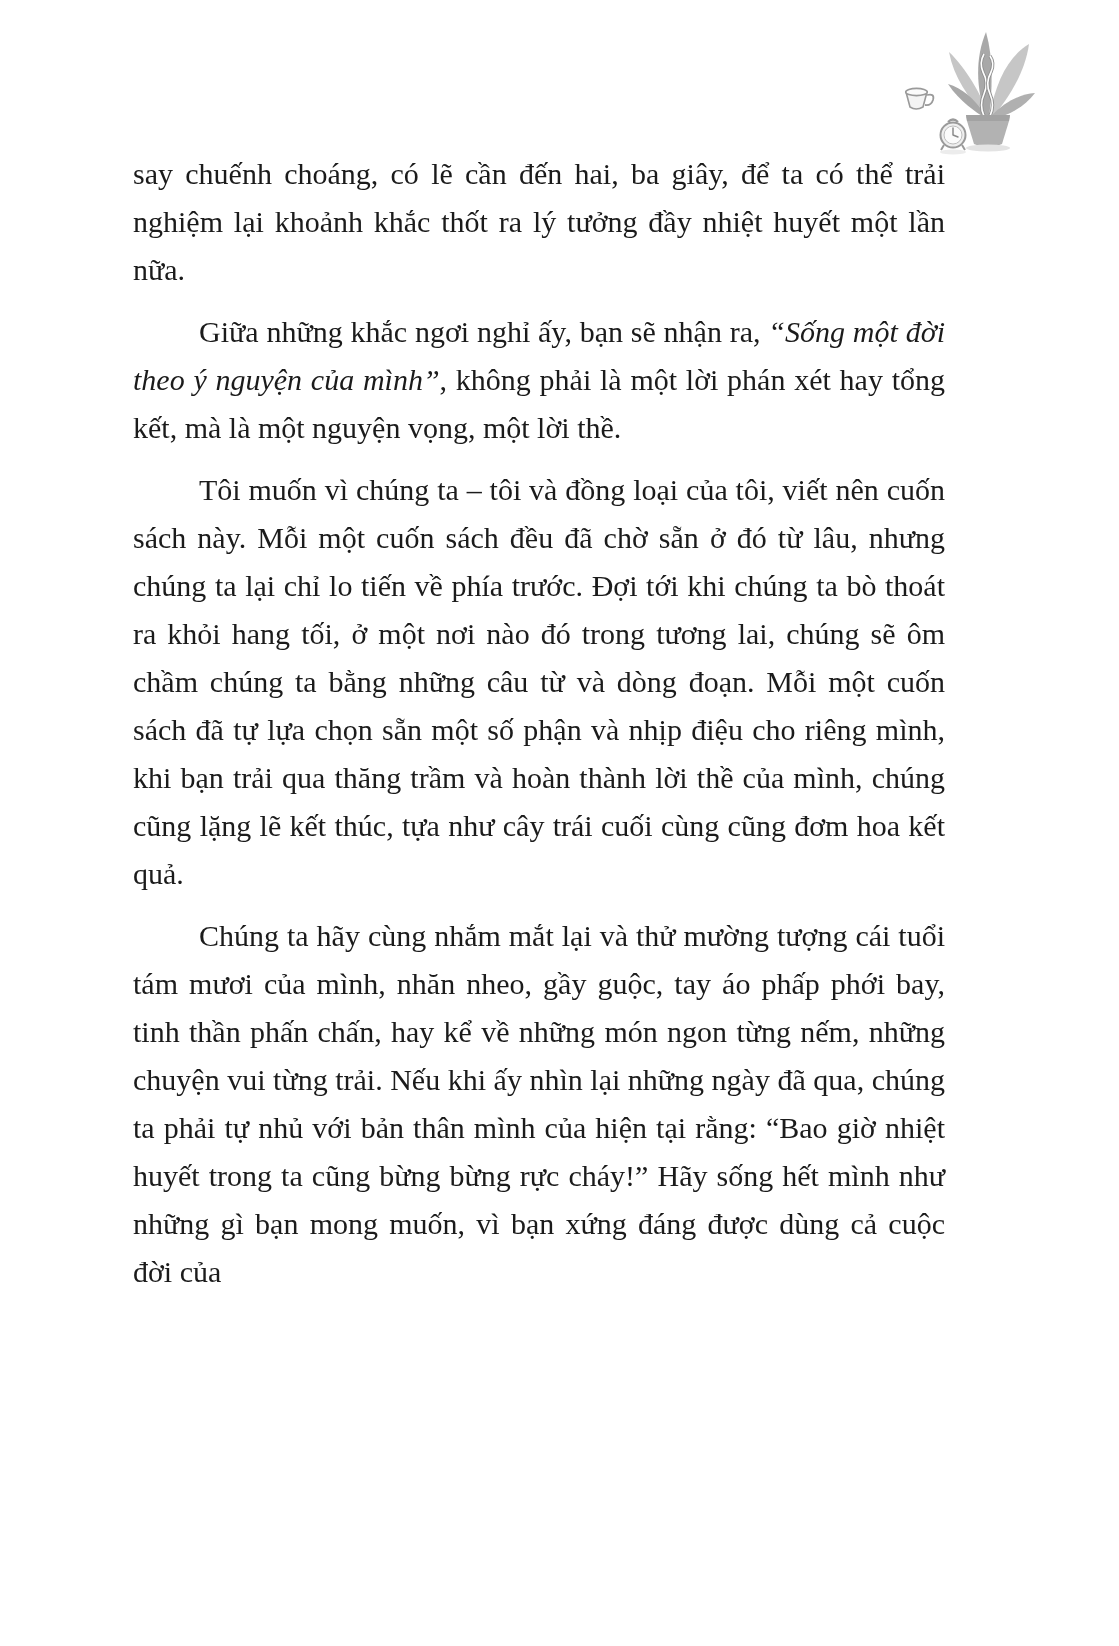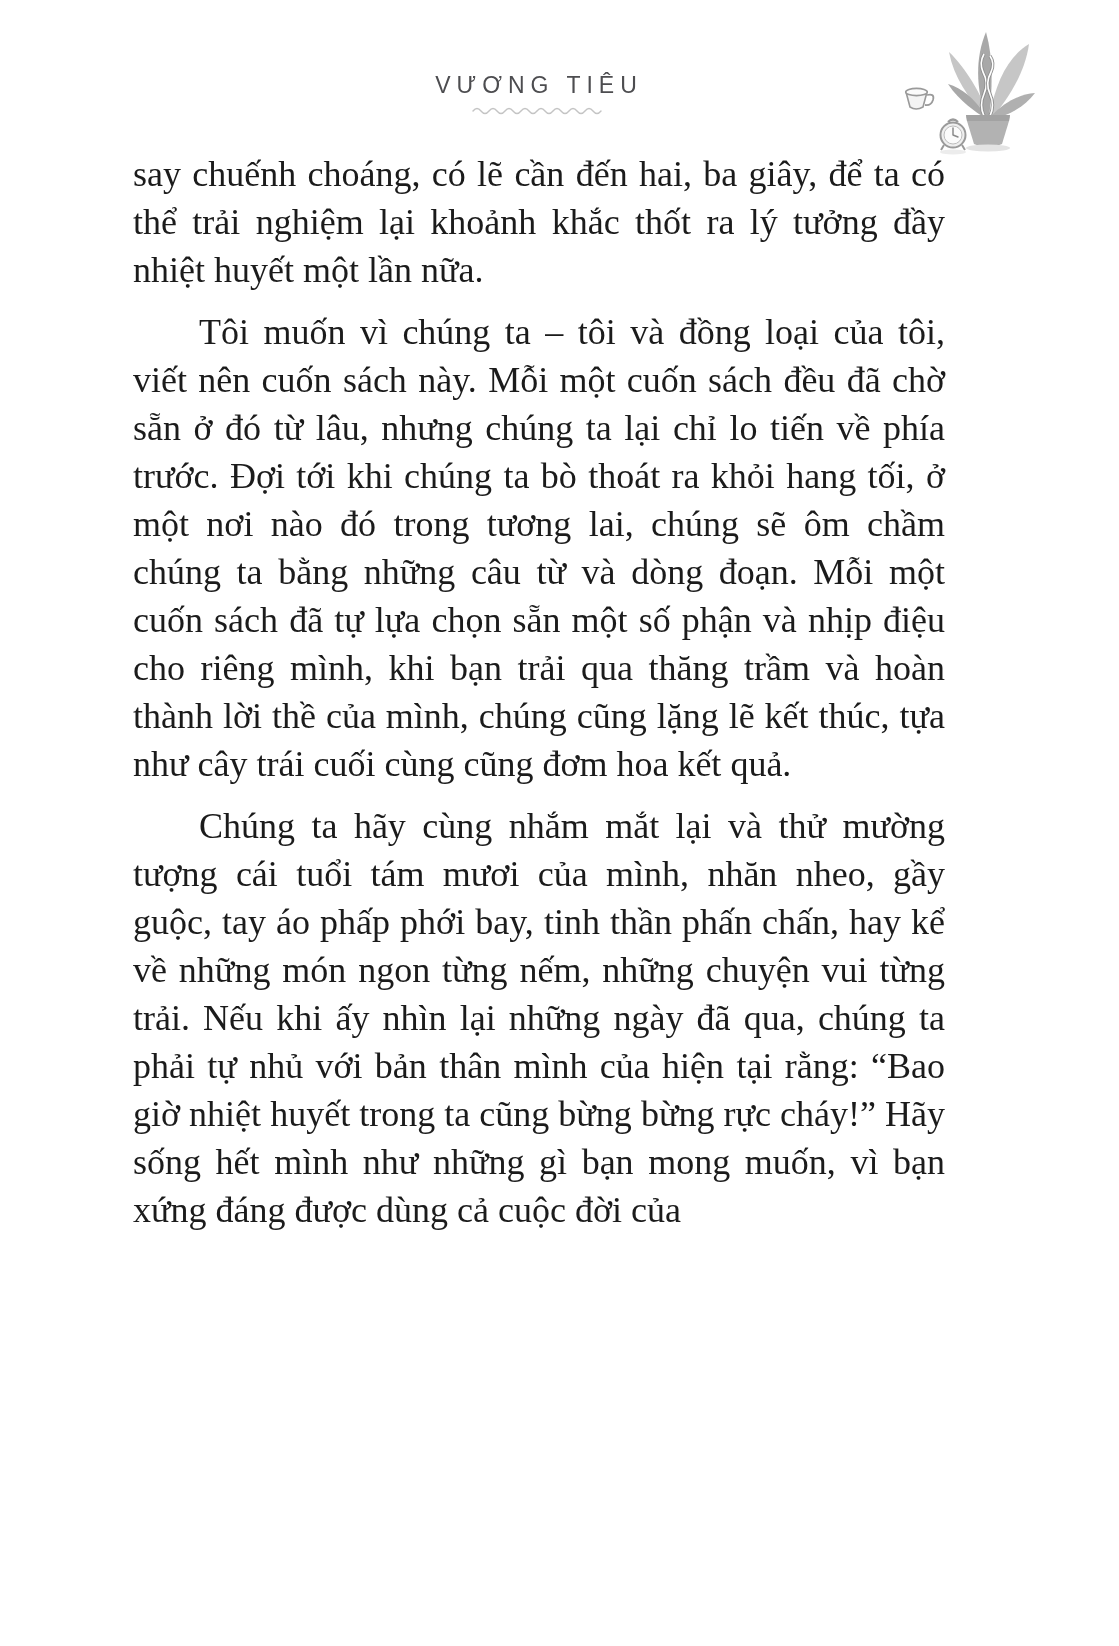--- a/index.html
+++ b/index.html
@@ -38,21 +38,21 @@
   .corner-illustration {
     position: absolute;
     left: 888px;
     top: 18px;
   }
   .body-text {
     position: absolute;
     left: 133px;
     top: 150px;
     width: 812px;
-    font-size: 36px;
+    font-size: 30px;
     line-height: 48px;
     color: #1b1b1b;
     text-align: justify;
   }
   .body-text p {
     margin: 0 0 14px 0;
   }
   .body-text p.indent {
     text-indent: 66px;
   }
@@ -69,26 +69,20 @@
     font-size: 27px;
     letter-spacing: 1px;
     color: #2c2c2c;
   }
 </style>
 </head>
 <body>
 
 <div class="page">
 
-  <div class="running-header">
-    <span class="author-name">VƯƠNG TIÊU</span>
-    <svg class="wavy-rule" width="136" height="10" viewBox="0 0 136 10" aria-hidden="true">
-      <path d="M2,6 q4,-5 8,0 t8,0 t8,0 t8,0 t8,0 t8,0 t8,0 t8,0 t8,0 t8,0 t8,0 t8,0 t8,0 t8,0 t8,0 t8,0" fill="none" stroke="#c4c4c4" stroke-width="1.4" stroke-linecap="round"></path>
-    </svg>
-  </div>
 
   <svg class="corner-illustration" width="165" height="140" viewBox="0 0 165 140" aria-hidden="true">
 
     <g>
       <path d="M97,100 C80,78 66,60 61,34 C78,50 93,76 100,96 Z" fill="#c6c6c6"></path>
       <path d="M98,100 C88,70 87,40 98,14 C106,42 104,74 101,100 Z" fill="#a8a8a8"></path>
       <path d="M101,100 C108,62 121,38 141,26 C137,56 119,82 104,100 Z" fill="#c6c6c6"></path>
       <path d="M98,98 C86,80 74,70 60,66 C72,84 88,94 97,100 Z" fill="#a8a8a8"></path>
       <path d="M103,98 C117,84 132,76 147,75 C136,90 118,98 106,101 Z" fill="#b0b0b0"></path>
 
@@ -113,18 +107,19 @@
       <circle cx="65" cy="117" r="12.5" fill="#efefef" stroke="#9a9a9a" stroke-width="2"></circle>
       <circle cx="65" cy="117" r="9" fill="#fbfbfb" stroke="#bdbdbd" stroke-width="1"></circle>
       <path d="M65,117 L65,110 M65,117 L70,119" fill="none" stroke="#8a8a8a" stroke-width="1.5" stroke-linecap="round"></path>
       <path d="M56,127 l-3,5 M74,127 l3,5" fill="none" stroke="#9a9a9a" stroke-width="2"></path>
       <ellipse cx="65" cy="134" rx="13" ry="2.5" fill="#ececec"></ellipse>
     </g>
   </svg>
 
   <div class="body-text">
       <p><span>say chuếnh choáng, có lẽ cần đến hai, ba giây, để ta có thể trải nghiệm lại khoảnh khắc thốt ra lý tưởng đầy nhiệt huyết một lần nữa.</span></p>
+      <p class="indent"><span>Giữa những khắc ngơi nghỉ ấy, bạn sẽ nhận ra, </span><span class="italic">“Sống một đời theo ý nguyện của mình”</span><span>, không phải là một lời phán xét hay tổng kết, mà là một nguyện vọng, một lời thề.</span></p>
       <p class="indent"><span>Tôi muốn vì chúng ta – tôi và đồng loại của tôi, viết nên cuốn sách này. Mỗi một cuốn sách đều đã chờ sẵn ở đó từ lâu, nhưng chúng ta lại chỉ lo tiến về phía trước. Đợi tới khi chúng ta bò thoát ra khỏi hang tối, ở một nơi nào đó trong tương lai, chúng sẽ ôm chầm chúng ta bằng những câu từ và dòng đoạn. Mỗi một cuốn sách đã tự lựa chọn sẵn một số phận và nhịp điệu cho riêng mình, khi bạn trải qua thăng trầm và hoàn thành lời thề của mình, chúng cũng lặng lẽ kết thúc, tựa như cây trái cuối cùng cũng đơm hoa kết quả.</span></p>
       <p class="indent"><span>Chúng ta hãy cùng nhắm mắt lại và thử mường tượng cái tuổi tám mươi của mình, nhăn nheo, gầy guộc, tay áo phấp phới bay, tinh thần phấn chấn, hay kể về những món ngon từng nếm, những chuyện vui từng trải. Nếu khi ấy nhìn lại những ngày đã qua, chúng ta phải tự nhủ với bản thân mình của hiện tại rằng: “Bao giờ nhiệt huyết trong ta cũng bừng bừng rực cháy!” Hãy sống hết mình như những gì bạn mong muốn, vì bạn xứng đáng được dùng cả cuộc đời của</span></p>
     </div>
 
 
 </div>
 
 </body></html>

